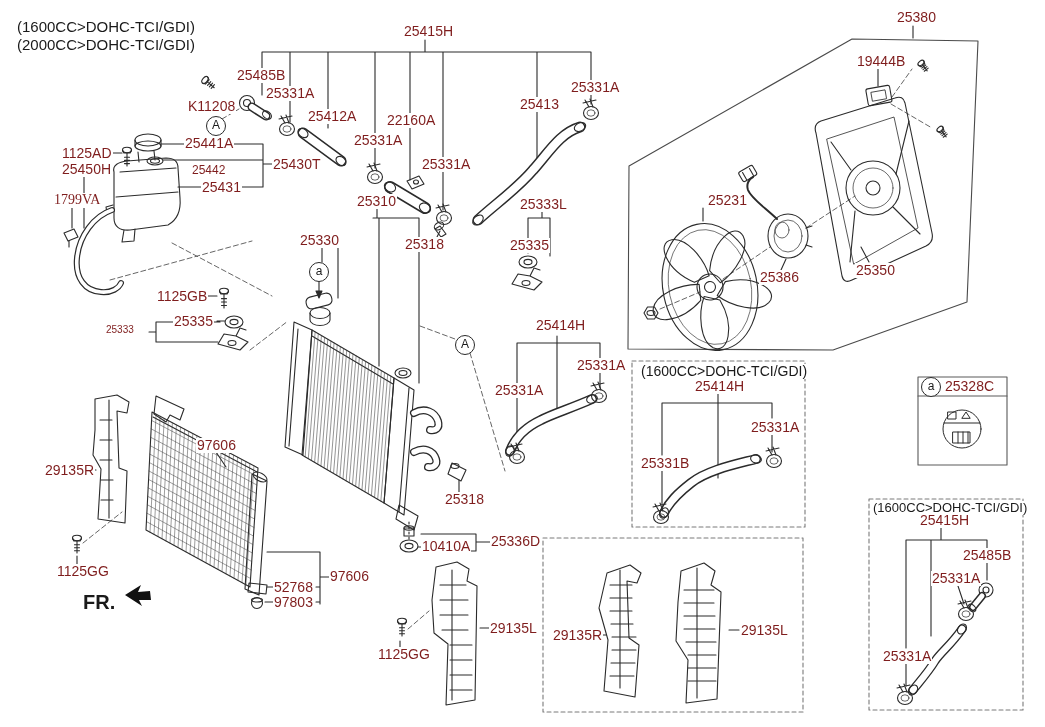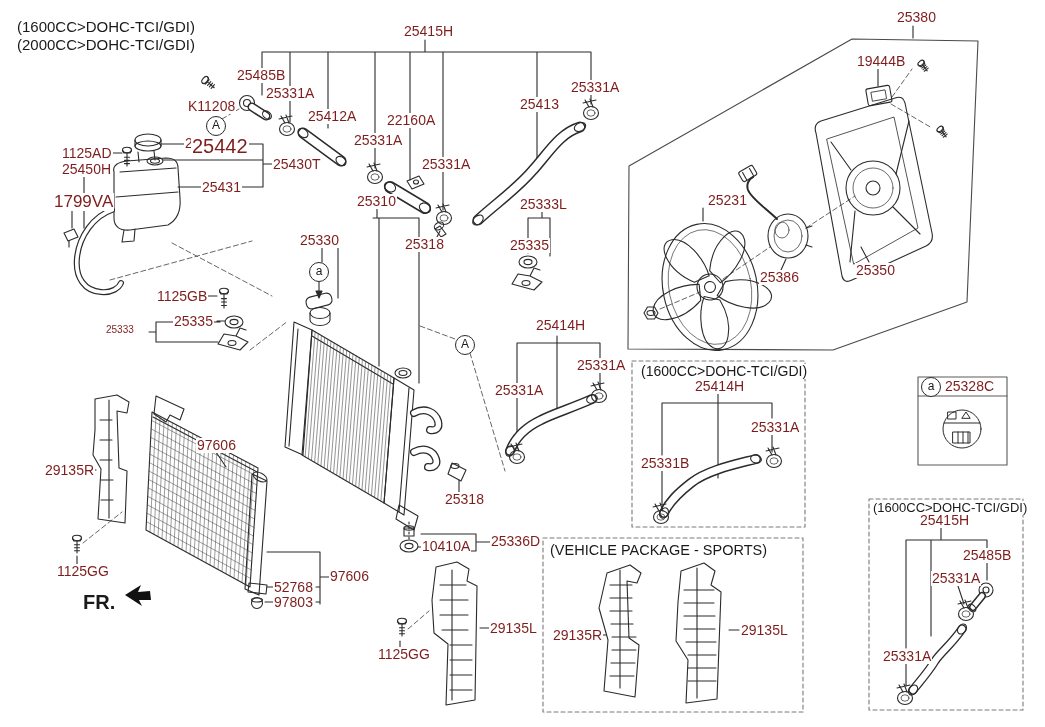--- a/index.html
+++ b/index.html
@@ -400,40 +400,39 @@
         <ellipse cx="12" cy="-14" rx="9" ry="6"></ellipse>
         <ellipse cx="12" cy="-14" rx="4" ry="2.6"></ellipse>
         <path d="M2,-2 L-4,8 L18,14 L26,6 L14,0 Z M14,0 L18,-8 L24,-6"></path>
         <ellipse cx="10" cy="7" rx="4" ry="2.5"></ellipse>
       </g>
     </svg>
 <div class="lbl black" style="left: 16px; top: 19px; font-size: 15px;">(1600CC&gt;DOHC-TCI/GDI)</div>
     <div class="lbl black" style="left: 16px; top: 37px; font-size: 15px;">(2000CC&gt;DOHC-TCI/GDI)</div>
     <div class="lbl black" style="left: 640px; top: 364px; font-size: 14px;">(1600CC&gt;DOHC-TCI/GDI)</div>
     <div class="lbl black" style="left: 872px; top: 501px; font-size: 13px;">(1600CC&gt;DOHC-TCI/GDI)</div>
-    <div class="lbl black" style="left: 549px; top: 543px; font-size: 14.5px;">(VEHICLE PACKAGE - SPORTS)</div>
     <div class="lbl black" style="left: 82px; top: 592px; font-size: 20px; font-weight: bold;">FR.</div>
     <div class="lbl blue" style="left: 403px; top: 24px; font-size: 14px;">25415H</div>
     <div class="lbl blue" style="left: 896px; top: 10px; font-size: 14px;">25380</div>
     <div class="lbl blue" style="left: 236px; top: 68px; font-size: 14px;">25485B</div>
     <div class="lbl blue" style="left: 265px; top: 86px; font-size: 14px;">25331A</div>
     <div class="lbl blue" style="left: 187px; top: 99px; font-size: 14px;">K11208</div>
     <div class="lbl blue" style="left: 307px; top: 109px; font-size: 14px;">25412A</div>
     <div class="lbl blue" style="left: 386px; top: 113px; font-size: 14px;">22160A</div>
     <div class="lbl blue" style="left: 353px; top: 133px; font-size: 14px;">25331A</div>
     <div class="lbl blue" style="left: 519px; top: 97px; font-size: 14px;">25413</div>
     <div class="lbl blue" style="left: 570px; top: 80px; font-size: 14px;">25331A</div>
     <div class="lbl blue" style="left: 421px; top: 157px; font-size: 14px;">25331A</div>
     <div class="lbl blue" style="left: 61px; top: 146px; font-size: 14px;">1125AD</div>
     <div class="lbl blue" style="left: 61px; top: 162px; font-size: 14px;">25450H</div>
     <div class="lbl blue" style="left: 184px; top: 136px; font-size: 14px;">25441A</div>
-    <div class="lbl blue" style="left: 191px; top: 136px; font-size: 20px;">25442</div>
+    <div class="lbl blue" style="left: 191px; top: 164px; font-size: 12px;">25442</div>
     <div class="lbl blue" style="left: 272px; top: 157px; font-size: 14px;">25430T</div>
     <div class="lbl blue" style="left: 201px; top: 180px; font-size: 14px;">25431</div>
-    <div class="lbl blue" style="left: 53px; top: 193px; font-size: 17px;">1799VA</div>
+    <div class="lbl blue" style="left: 53px; top: 193px; font-size: 14px; font-family: Liberation Serif, serif;">1799VA</div>
     <div class="lbl blue" style="left: 356px; top: 194px; font-size: 14px;">25310</div>
     <div class="lbl blue" style="left: 519px; top: 197px; font-size: 14px;">25333L</div>
     <div class="lbl blue" style="left: 509px; top: 238px; font-size: 14px;">25335</div>
     <div class="lbl blue" style="left: 299px; top: 233px; font-size: 14px;">25330</div>
     <div class="lbl blue" style="left: 404px; top: 237px; font-size: 14px;">25318</div>
     <div class="lbl blue" style="left: 856px; top: 54px; font-size: 14px;">19444B</div>
     <div class="lbl blue" style="left: 707px; top: 193px; font-size: 14px;">25231</div>
     <div class="lbl blue" style="left: 759px; top: 270px; font-size: 14px;">25386</div>
     <div class="lbl blue" style="left: 855px; top: 263px; font-size: 14px;">25350</div>
     <div class="lbl blue" style="left: 156px; top: 289px; font-size: 14px;">1125GB</div>

